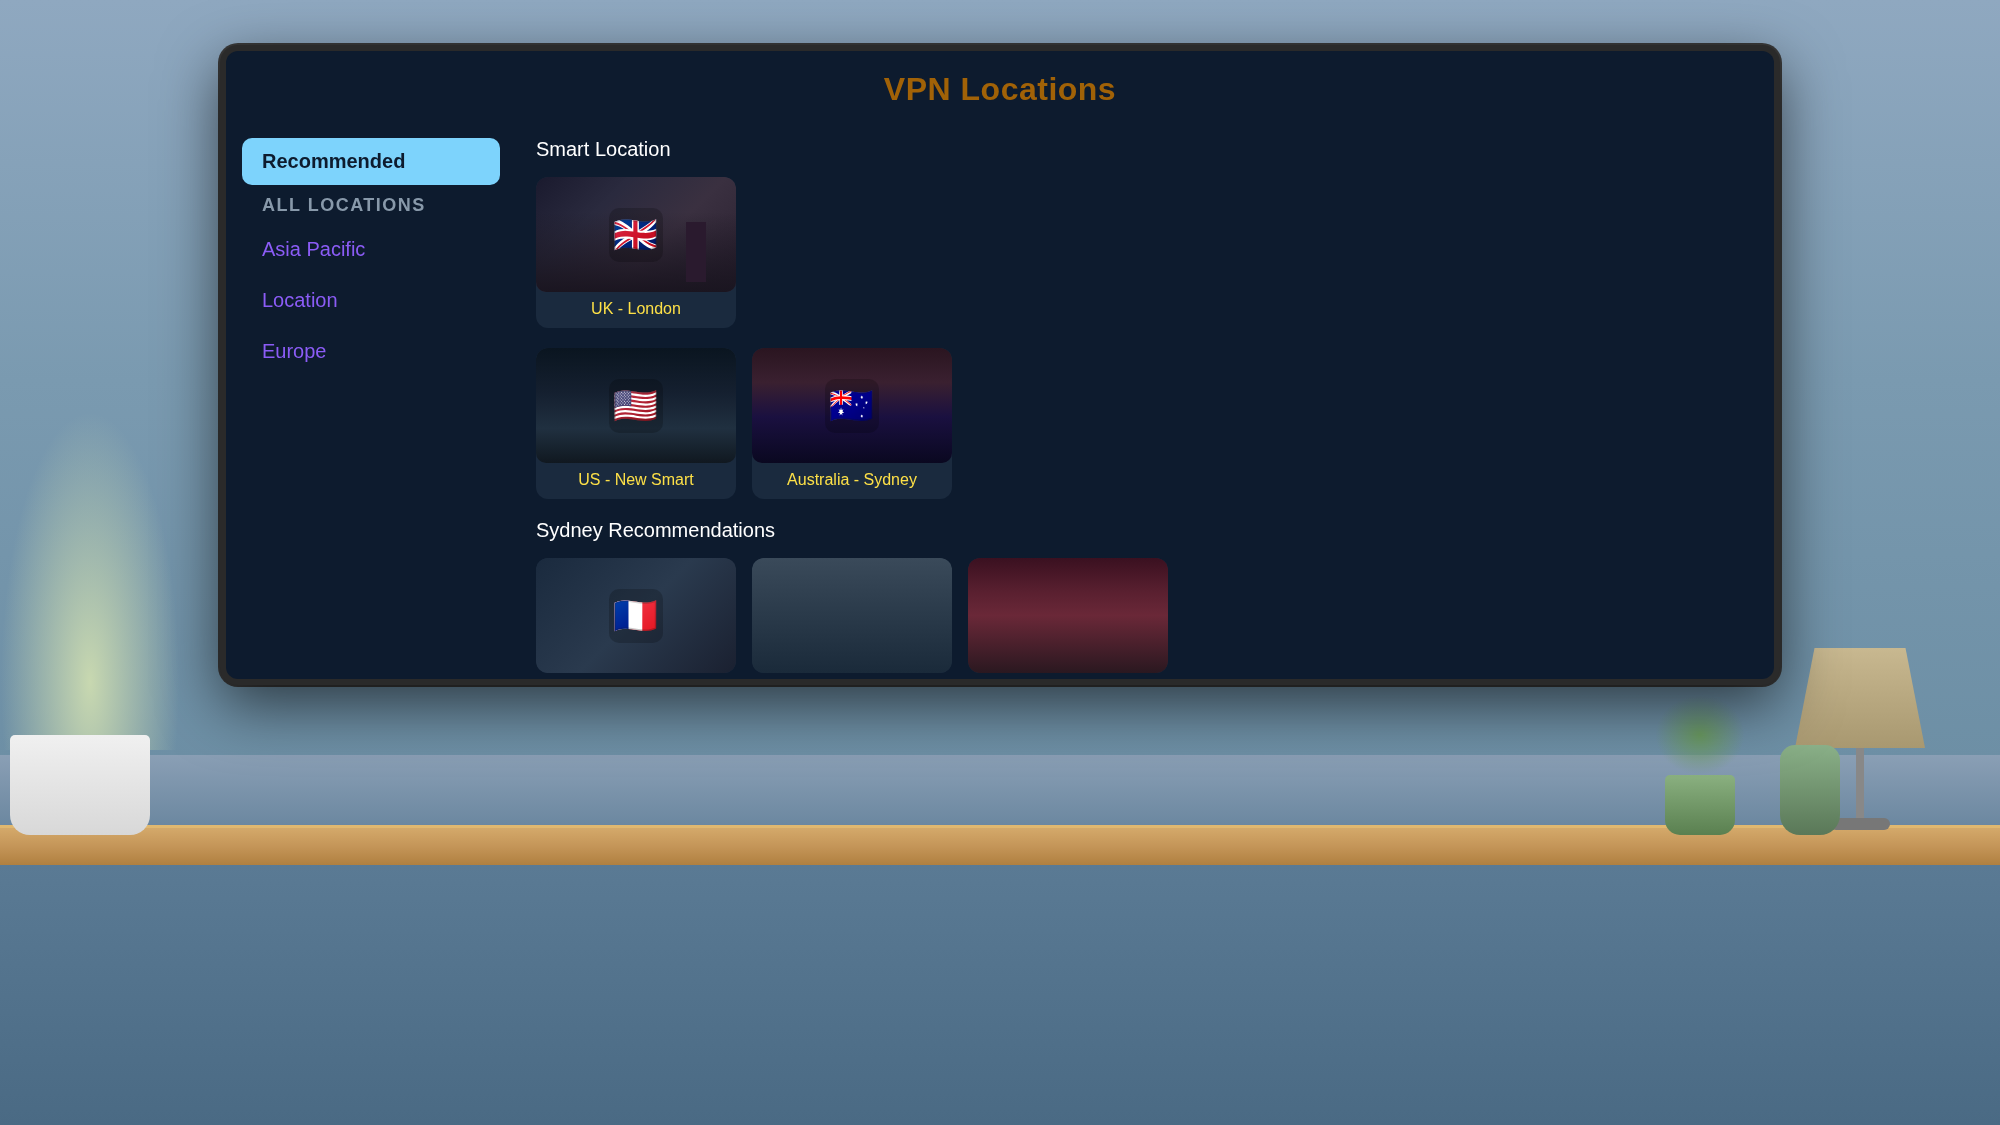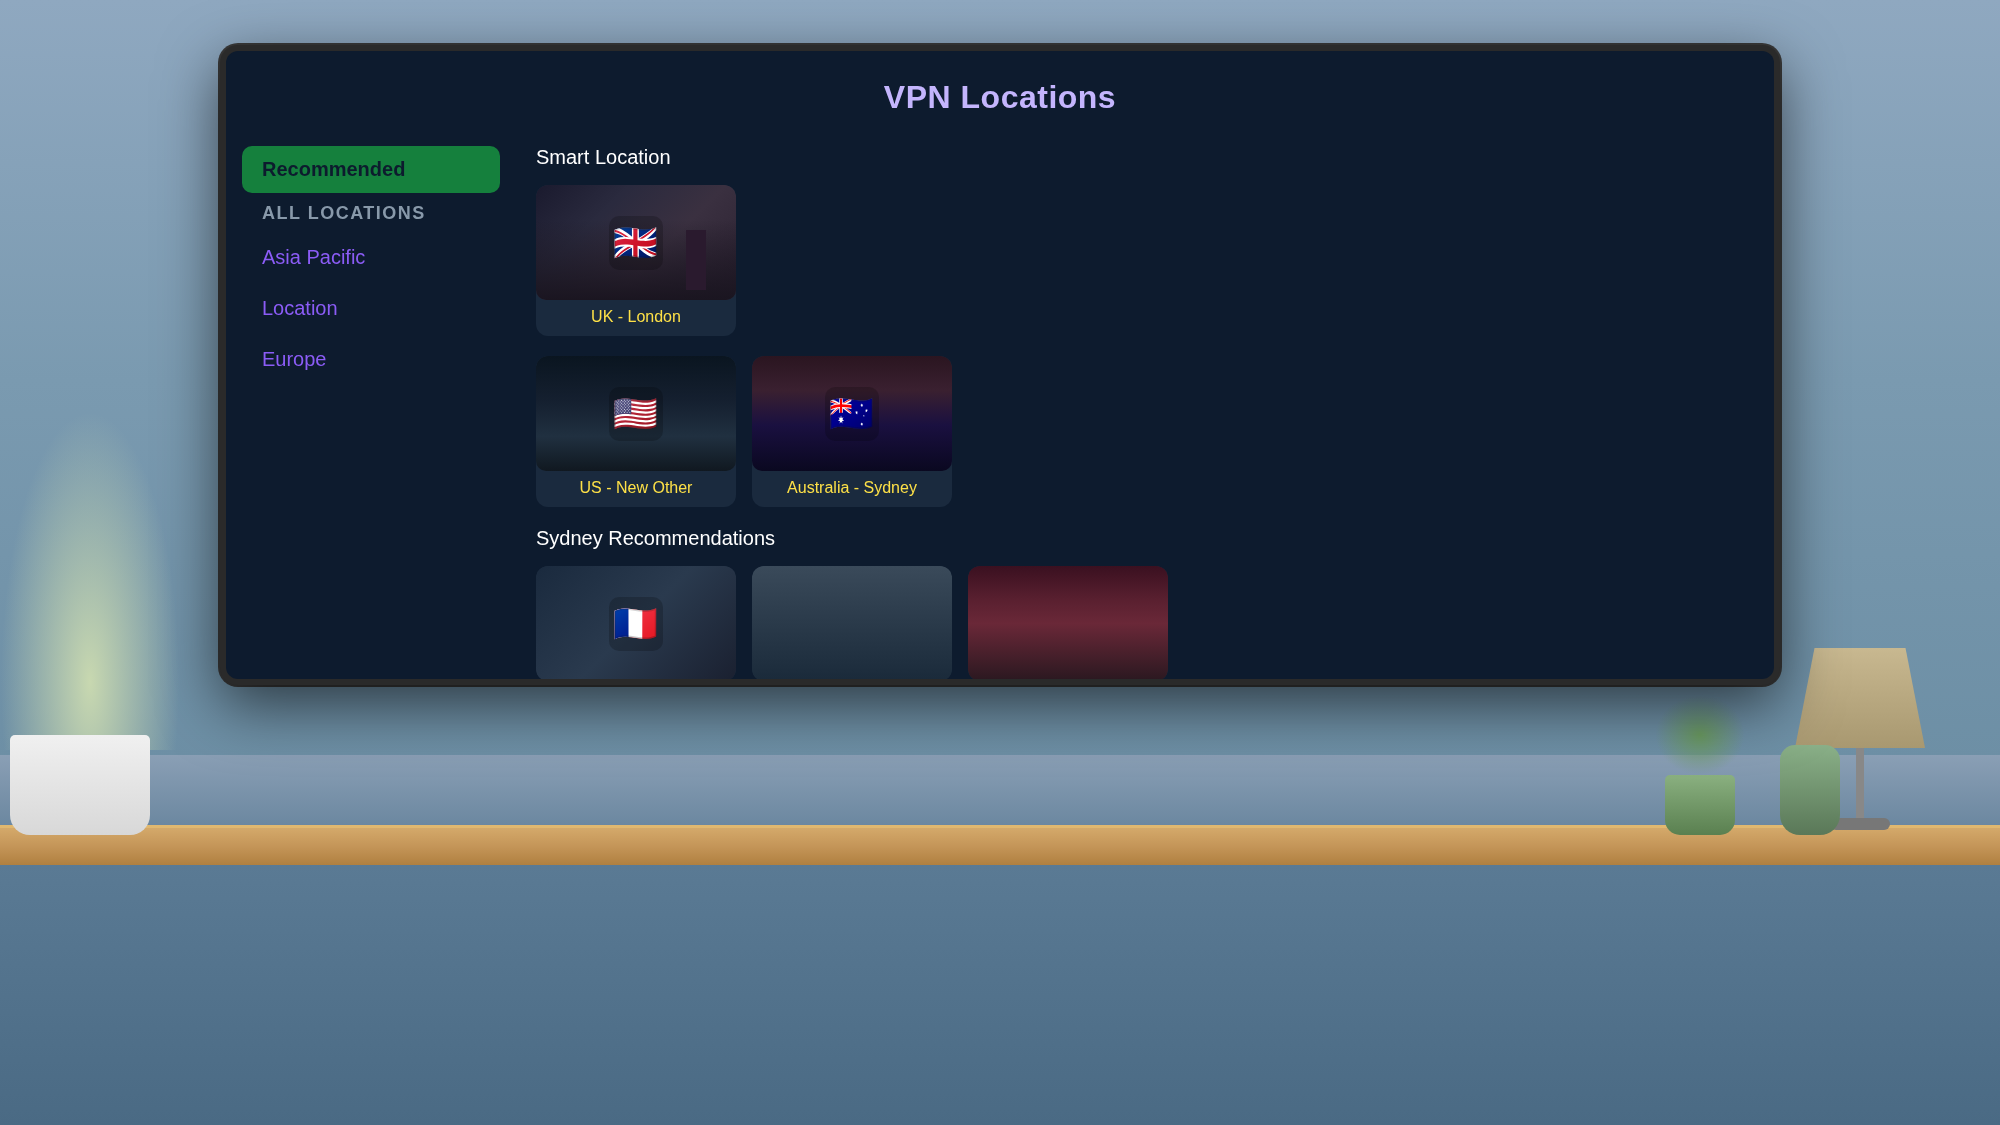--- a/index.html
+++ b/index.html
@@ -155,22 +155,22 @@
       background: #0d1b2e;
       border-radius: 12px;
       overflow: hidden;
       display: flex;
       flex-direction: column;
     }
 
     
     .tv-title {
       text-align: center;
-      padding: 28px 0 20px;
-      color: #c4b5fd;
+      padding: 20px 0 20px;
+      color: #a16207;
       font-size: 32px;
       font-weight: 700;
       letter-spacing: 0.5px;
     }
 
     .tv-body {
       display: flex;
       flex: 1;
       overflow: hidden;
     }
@@ -188,21 +188,21 @@
     .sidebar-item {
       padding: 12px 20px;
       border-radius: 10px;
       color: #8b5cf6;
       font-size: 20px;
       cursor: pointer;
       font-weight: 400;
     }
 
     .sidebar-item.active {
-      background: #15803d;
+      background: #7dd3fc;
       color: #0d1b2e;
       font-weight: 600;
     }
 
     .sidebar-item.section-header {
       font-size: 18px;
       font-weight: 700;
       color: #8899aa;
       letter-spacing: 1.5px;
       padding: 6px 20px;
@@ -400,21 +400,21 @@
           </div>
         </div>
 
 
         <div class="locations-grid">
           <div class="location-card">
             <div class="card-image">
               <div class="ny-bg"></div>
               <div class="flag-overlay">🇺🇸</div>
             </div>
-            <div class="card-label">US - New Other</div>
+            <div class="card-label">US - New Smart</div>
           </div>
 
           <div class="location-card">
             <div class="card-image">
               <div class="sydney-bg"></div>
               <div class="flag-overlay">🇦🇺</div>
             </div>
             <div class="card-label">Australia - Sydney</div>
           </div>
         </div>

